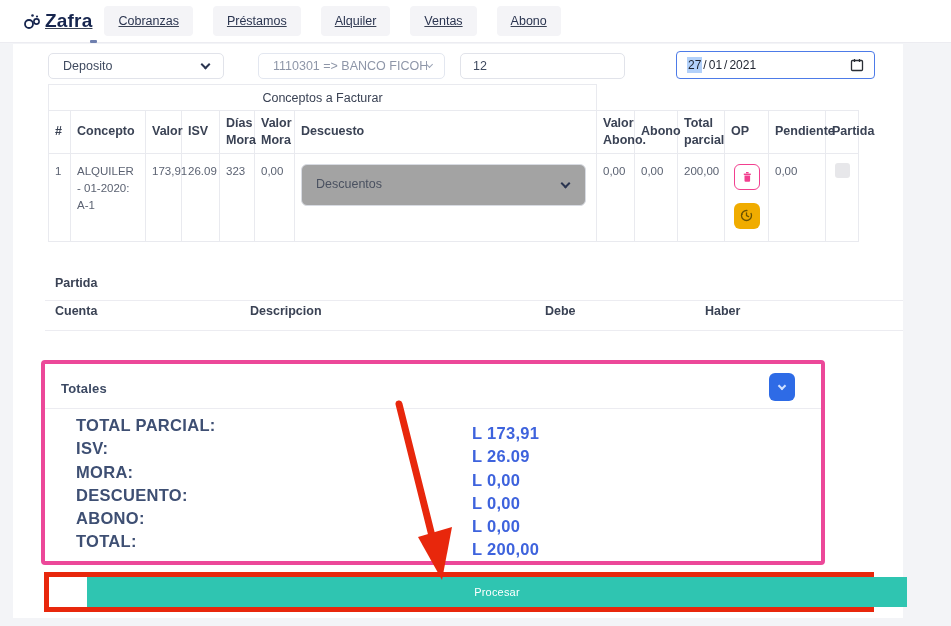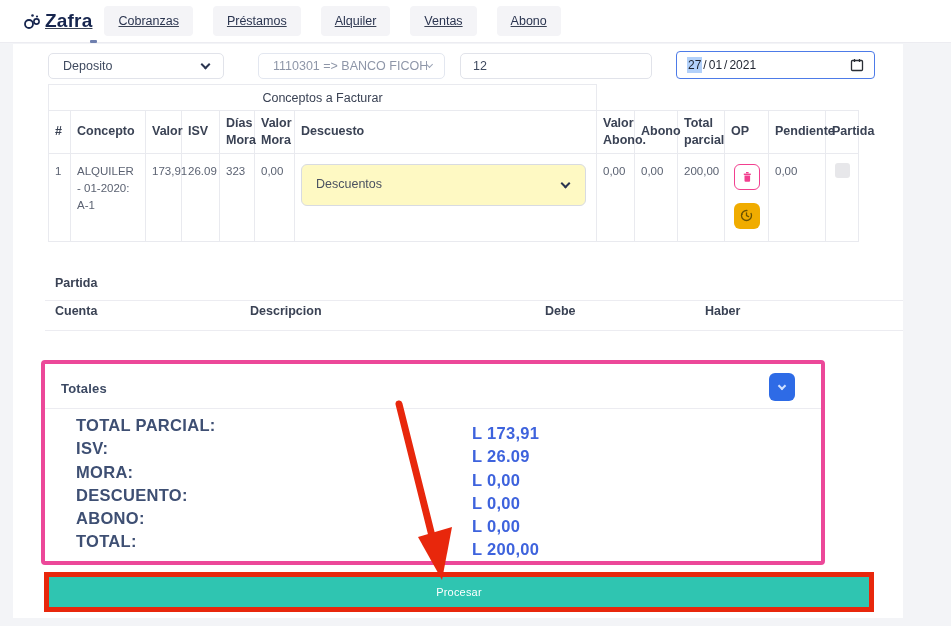--- a/index.html
+++ b/index.html
@@ -30,21 +30,21 @@
   .date-field{position:absolute;border:1.5px solid #4d7be8;border-radius:4px;background:#fff;display:flex;align-items:center;font-size:12px;color:#1f2430;padding:0 10px;}
   .date-field .seg{padding:1px 1px;}
   .date-field .seg.hl{background:#b3d1fa;}
   .date-field .cal{margin-left:auto;}
   
   table.inv{position:absolute;left:35px;top:40px;width:810px;border-collapse:collapse;table-layout:fixed;}
   table.inv th, table.inv td{border:1px solid #e9eaef;font-weight:normal;}
   table.inv tr.group-row th{height:26px;font-size:12.5px;color:#3a4254;font-weight:500;}
   table.inv tr.head-row th{height:40px;font-size:12.5px;color:#3a4254;font-weight:600;text-align:left;padding:4px 6px;line-height:1.35;}
   table.inv tr.data-row td{height:88px;vertical-align:top;padding:9px 6px;font-size:11.5px;color:#5b6272;line-height:1.5;}
-  .disc-sel{position:relative;width:285px;height:42px;border:1px solid #d8dbe2;border-radius:6px;background:#fef9c3;display:flex;align-items:center;margin-top:1px;cursor:pointer;}
+  .disc-sel{position:relative;width:285px;height:42px;border:1px solid #d8dbe2;border-radius:6px;background:#a3a3a3;display:flex;align-items:center;margin-top:1px;cursor:pointer;}
   .disc-sel .sel-label{padding-left:14px;font-size:12.5px;color:#4a5160;flex:1;}
   .disc-sel .chev{margin-right:16px;}
   .op-cell{display:flex;flex-direction:column;align-items:center;gap:13px;padding-top:1px;}
   .btn-sq{width:26px;height:26px;border-radius:6px;display:flex;align-items:center;justify-content:center;cursor:pointer;}
   .btn-del{background:#fff;border:1.5px solid #f23f8f;}
   .btn-hist{background:#f0ac00;border:none;}
   .gray-check{width:15px;height:15px;background:#e7e7ea;border:none;border-radius:3px;margin-left:3px;cursor:pointer;appearance:none;}
   
   .partida-title{position:absolute;left:42px;top:232px;font-size:12.5px;font-weight:600;color:#3a4254;}
   .hairline{position:absolute;left:32px;width:858px;height:1px;background:#ececf1;}
@@ -53,21 +53,21 @@
   .tot-card{position:absolute;left:28px;top:316px;width:784px;height:205px;border:4px solid #ec4899;border-radius:4px;background:#fff;}
   .tot-title{position:absolute;left:16px;top:17px;font-size:13px;font-weight:700;color:#3c4963;letter-spacing:.2px;}
   .collapse-btn{position:absolute;right:26px;top:9px;width:26px;height:28px;background:#2e6be6;border:none;border-radius:6px;display:flex;align-items:center;justify-content:center;cursor:pointer;}
   .collapse-btn .chev{border-color:#cfe0ff;width:6px;height:6px;border-width:2px;margin:0 0 2px 0;}
   .tot-divider{position:absolute;left:0;top:44px;width:100%;height:1px;background:#ececf1;}
   .tot-rows{position:absolute;left:0;top:50px;width:100%;}
   .tot-row{height:23.3px;position:relative;}
   .tot-label{position:absolute;left:31px;top:2px;font-size:16.5px;font-weight:700;color:#3e4f73;letter-spacing:.3px;}
   .tot-value{position:absolute;left:427px;top:10px;font-size:16.5px;font-weight:600;color:#3e63dd;letter-spacing:.3px;}
   
-  .red-box{position:absolute;left:31px;top:528px;width:830px;height:40px;border:5px solid #e8270c;}
+  .red-box{position:absolute;left:31px;top:528px;width:830px;height:40px;border:5px solid #e8270c;padding-left:38px;}
   .procesar{width:820px;height:30px;background:#2fc5b1;border:none;color:#fff;font-size:11px;font-family:inherit;letter-spacing:.2px;cursor:pointer;display:block;}
   .arrow-svg{position:absolute;left:385px;top:396px;pointer-events:none;z-index:5;}
   svg{display:block;}
 </style>
 </head>
 <body>
 
 <header class="topbar">
   <div class="logo">
     <span>
@@ -93,21 +93,21 @@
 <div class="card">
 
   <div class="sel" style="left:35px;top:9px;width:176px;height:26px;">
     <span class="sel-label">Deposito</span>
     <span class="chev"></span>
   </div>
   <div class="sel muted" style="left:245px;top:9px;width:187px;height:26px;">
     <span class="sel-label">1110301 =&gt; BANCO FICOHSA</span>
     <span class="chev small"></span>
   </div>
-  <div class="inp" style="left:447px;top:9px;width:192px;height:26px;">
+  <div class="inp" style="left:447px;top:9px;width:165px;height:26px;">
     <input type="text" value="12" style="">
   </div>
   <div class="date-field" style="left:663px;top:7px;width:199px;height:28px;">
     <span class="seg hl">27</span>
     <span class="seg">/</span>
     <span class="seg">01</span>
     <span class="seg">/</span>
     <span class="seg">2021</span>
     <span class="cal">
       <svg width="14" height="14" viewBox="0 0 14 14">

